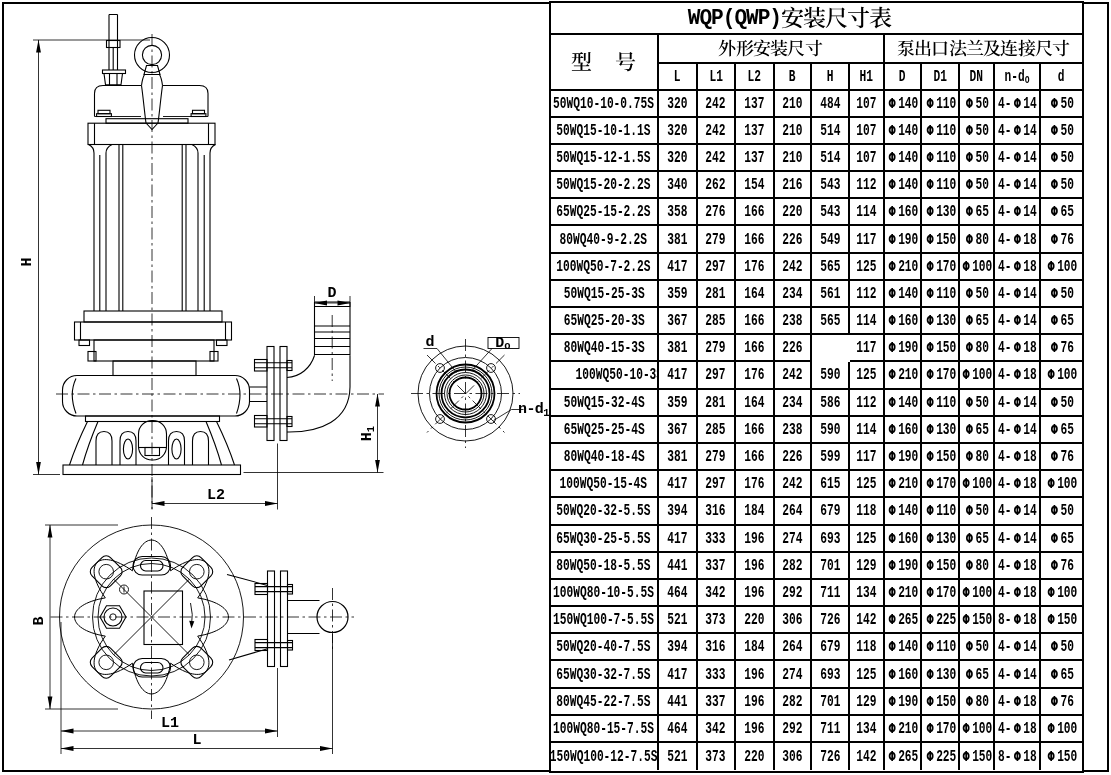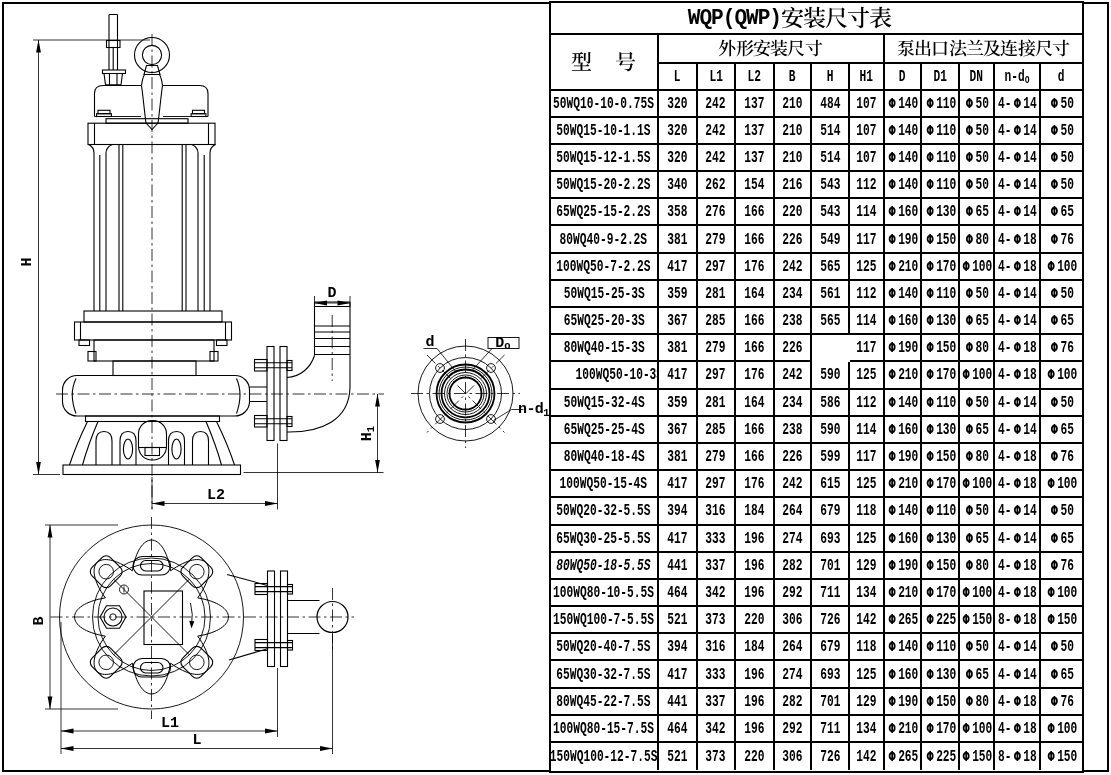--- a/index.html
+++ b/index.html
@@ -1001,21 +1001,21 @@
       </div>
       <div class="c" style="grid-area: 20 / 10;">
         <span class="num"><span class="phi">Φ</span>65</span>
       </div>
       <div class="c" style="grid-area: 20 / 11;">
         <span class="num">4-<span class="phi">Φ</span>14</span>
       </div>
       <div class="c ncr" style="grid-area: 20 / 12;">
         <span class="num"><span class="phi">Φ</span>65</span>
       </div>
-      <div class="c" style="grid-area: 21 / 1; font-style: italic;">
+      <div class="c" style="grid-area: 21 / 1;">
         <span class="num">80WQ50-18-5.5S</span>
       </div>
       <div class="c" style="grid-area: 21 / 2;">
         <span class="num">441</span>
       </div>
       <div class="c" style="grid-area: 21 / 3;">
         <span class="num">337</span>
       </div>
       <div class="c" style="grid-area: 21 / 4;">
         <span class="num">196</span>

